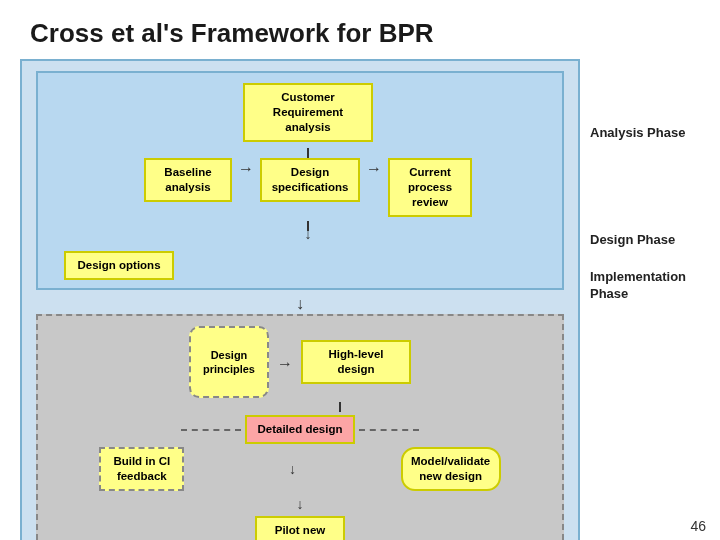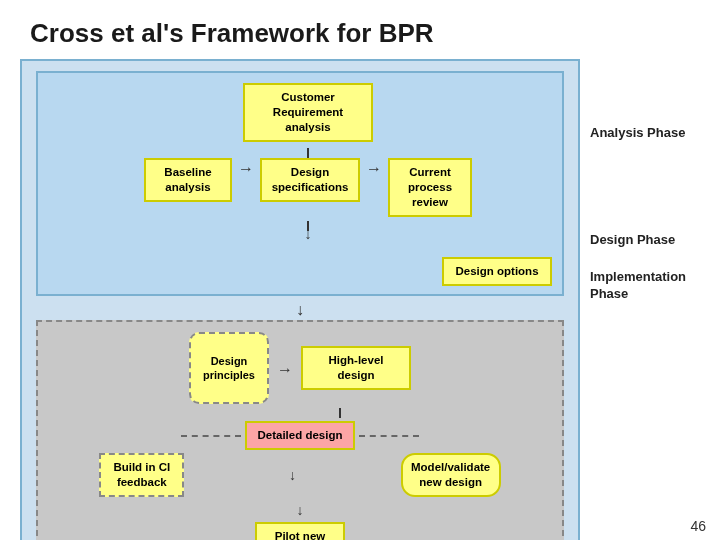--- a/index.html
+++ b/index.html
@@ -106,22 +106,22 @@
     .analysis-middle {
       display: flex;
       align-items: flex-start;
       justify-content: center;
       gap: 6px;
       margin-bottom: 4px;
     }
 
     .analysis-bottom {
       display: flex;
-      justify-content: flex-end;
-      margin-top: 16px;
+      justify-content: flex-start;
+      margin-top: 10px;
     }
 
     .design-row1 {
       display: flex;
       align-items: center;
       justify-content: center;
       gap: 8px;
       margin-bottom: 4px;
     }
 

